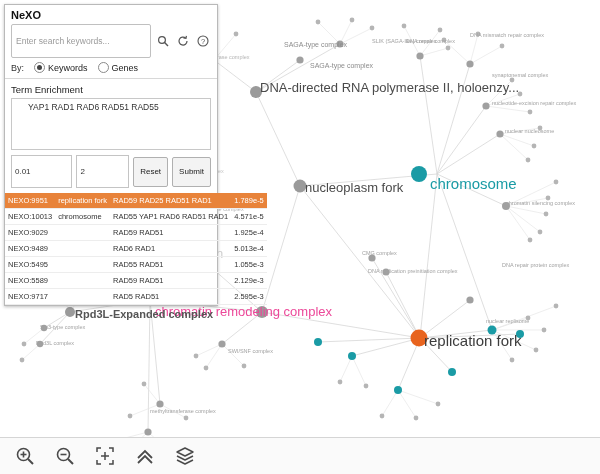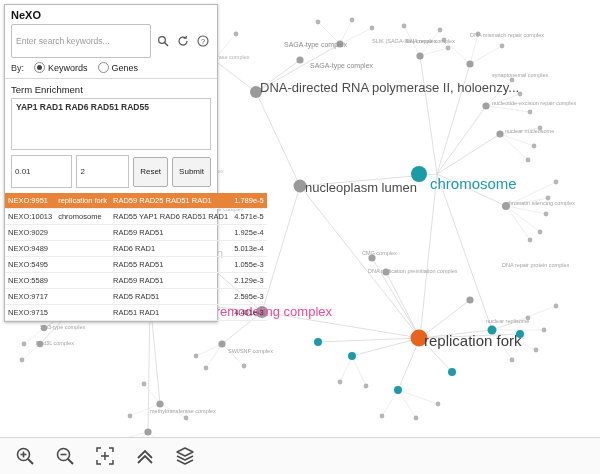--- a/index.html
+++ b/index.html
@@ -43,21 +43,21 @@
     display:inline-block;background:#fff;position:relative;
   }
   .radio.on i:after{
     content:"";position:absolute;left:2px;top:2px;width:5px;height:5px;
     border-radius:50%;background:#444;
   }
   .sec-divider{border-top:1px solid #d8d8d8;margin:0;}
   .sec-title{font-size:9.5px;padding:5px 6px 3px 6px;color:#222;}
   .term-box{
     margin:0 6px 5px 6px;height:44px;border:1px solid #c8c8c8;background:#fff;
-    font-size:8.5px;color:#333;padding:3px 4px;line-height:11px;overflow:hidden;font-weight:bold;
+    font-size:8.5px;color:#333;padding:3px 16px;line-height:11px;overflow:hidden;
   }
   .params-row{
     display:flex;align-items:center;gap:4px;padding:0 6px 5px 6px;
   }
   .param-input{
     height:15px;border:1px solid #c4c4c4;background:#fff;font-size:8px;
     padding:8px 3px;line-height:15px;color:#333;
   }
   .p1{width:74px;}
   .p2{width:62px;}
@@ -247,21 +247,21 @@
     <circle cx="352" cy="356" r="4"></circle>
     <circle cx="318" cy="342" r="4"></circle>
   </g>
 
   <circle cx="419" cy="338" r="8.5" fill="#e8641e"></circle>
 </svg>
 
 <div id="graph-labels">
     <div class="lbl lbl-xl" style="left: 424px; top: 332px; color: rgb(61, 61, 61);">replication fork</div>
     <div class="lbl lbl-xl" style="left: 430px; top: 175px; color: rgb(26, 155, 165);">chromosome</div>
-    <div class="lbl lbl-l" style="left: 305px; top: 180px; color: rgb(74, 74, 74);">nucleoplasm lumen</div>
+    <div class="lbl lbl-l" style="left: 305px; top: 180px; color: rgb(74, 74, 74);">nucleoplasm fork</div>
     <div class="lbl lbl-l" style="left: 155px; top: 304px; color: #ec4899;">chromatin remodeling complex</div>
     <div class="lbl lbl-l" style="left: 260px; top: 80px; color: rgb(74, 74, 74);">DNA-directed RNA polymerase II, holoenzy...</div>
     <div class="lbl lbl-l" style="left: 120px; top: 246px; color: rgb(208, 208, 208);">nuclear chromatin</div>
     <div class="lbl lbl-m" style="left: 75px; top: 308px; color: rgb(85, 85, 85); font-weight: bold;">Rpd3L-Expanded complex</div>
     <div class="lbl lbl-s" style="left: 284px; top: 41px; color: rgb(140, 140, 140);">SAGA-type complex</div>
     <div class="lbl lbl-s" style="left: 310px; top: 62px; color: rgb(140, 140, 140);">SAGA-type complex</div>
     <div class="lbl lbl-xs" style="left: 372px; top: 38px; color: rgb(162, 162, 162);">SLIK (SAGA-like) complex</div>
     <div class="lbl lbl-xs" style="left: 406px; top: 38px; color: rgb(162, 162, 162);">DNA repair complex</div>
     <div class="lbl lbl-xs" style="left: 470px; top: 32px; color: rgb(162, 162, 162);">DNA mismatch repair complex</div>
     <div class="lbl lbl-xs" style="left: 492px; top: 100px; color: rgb(162, 162, 162);">nucleotide-excision repair complex</div>
@@ -368,26 +368,20 @@
           <td class="c1"></td>
           <td class="c2">RAD59 RAD51</td>
           <td class="c3">2.129e-3</td>
         </tr>
         <tr class="">
           <td class="c0">NEXO:9717</td>
           <td class="c1"></td>
           <td class="c2">RAD5 RAD51</td>
           <td class="c3">2.595e-3</td>
         </tr>
-        <tr class="">
-          <td class="c0">NEXO:9715</td>
-          <td class="c1"></td>
-          <td class="c2">RAD51 RAD1</td>
-          <td class="c3">4.401e-3</td>
-        </tr>
       </tbody>
   </table>
 </div>
 
 <div class="toolbar">
   <div class="tb-icon">
     <svg width="20" height="20" viewBox="0 0 20 20">
         <circle cx="8.5" cy="8.5" r="6" fill="none" stroke="#4a4a4a" stroke-width="1.6"></circle>
         <line x1="13" y1="13" x2="18" y2="18" stroke="#4a4a4a" stroke-width="2"></line>
         <line x1="5.5" y1="8.5" x2="11.5" y2="8.5" stroke="#4a4a4a" stroke-width="1.6"></line>

